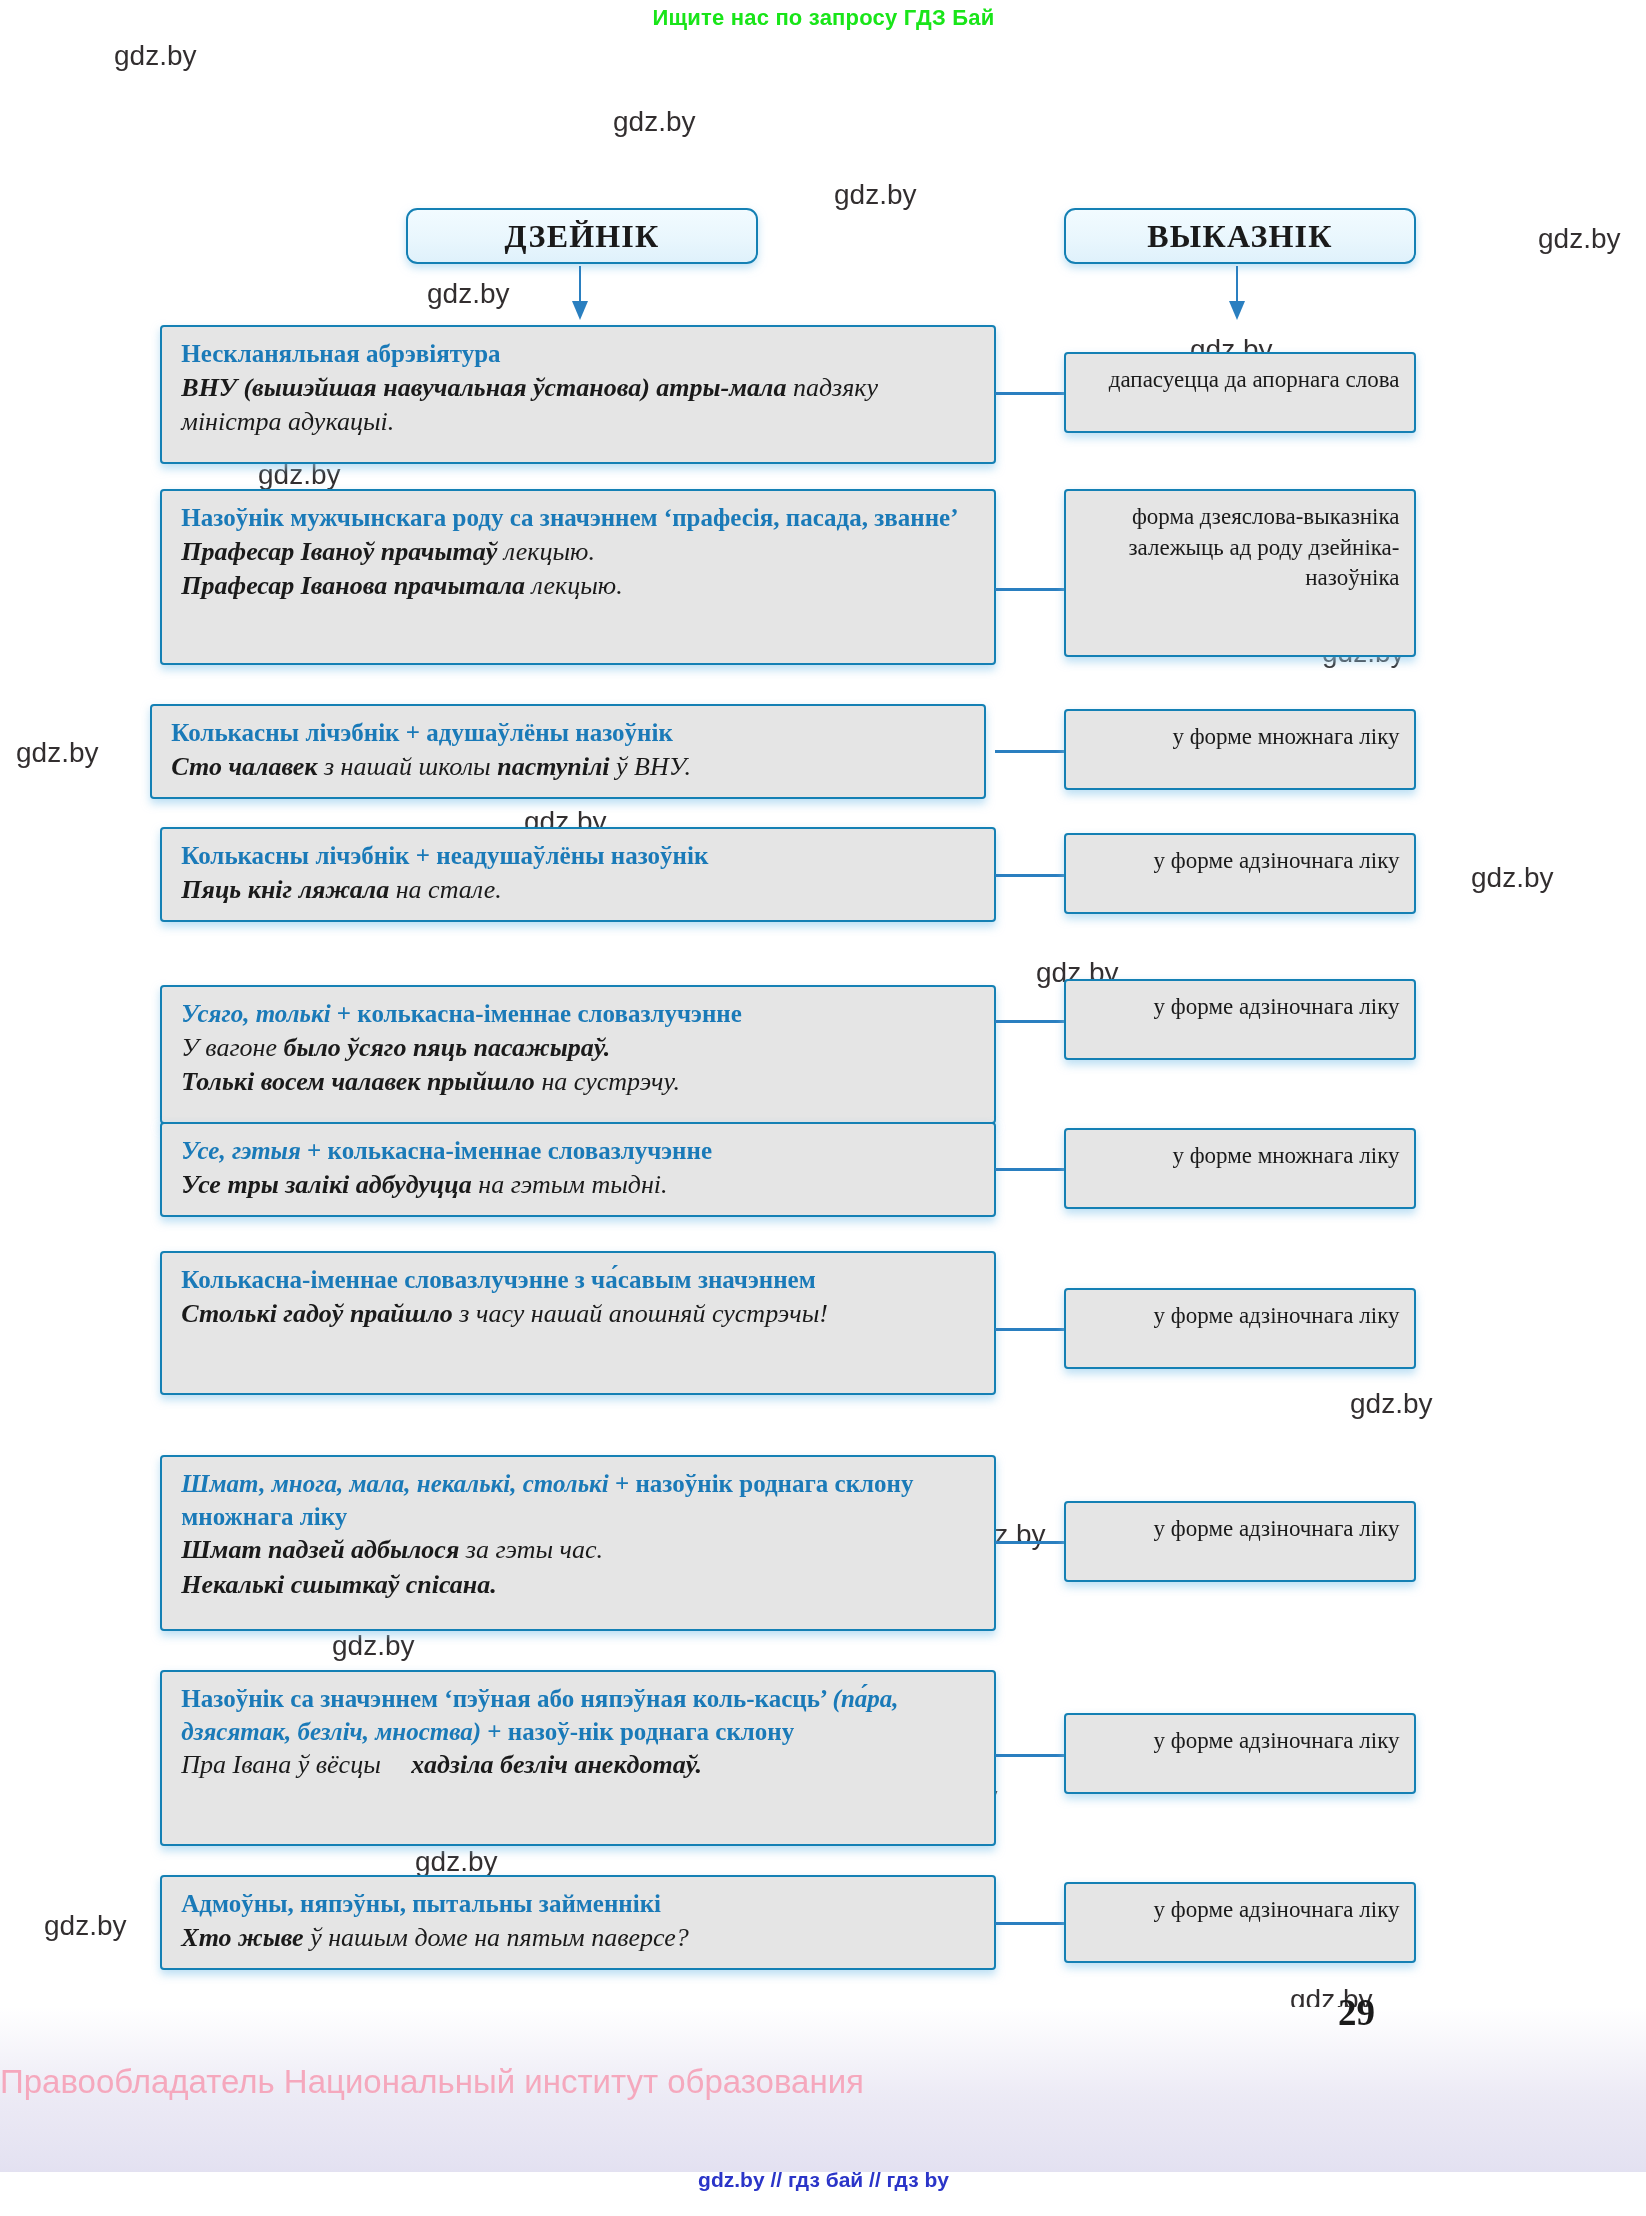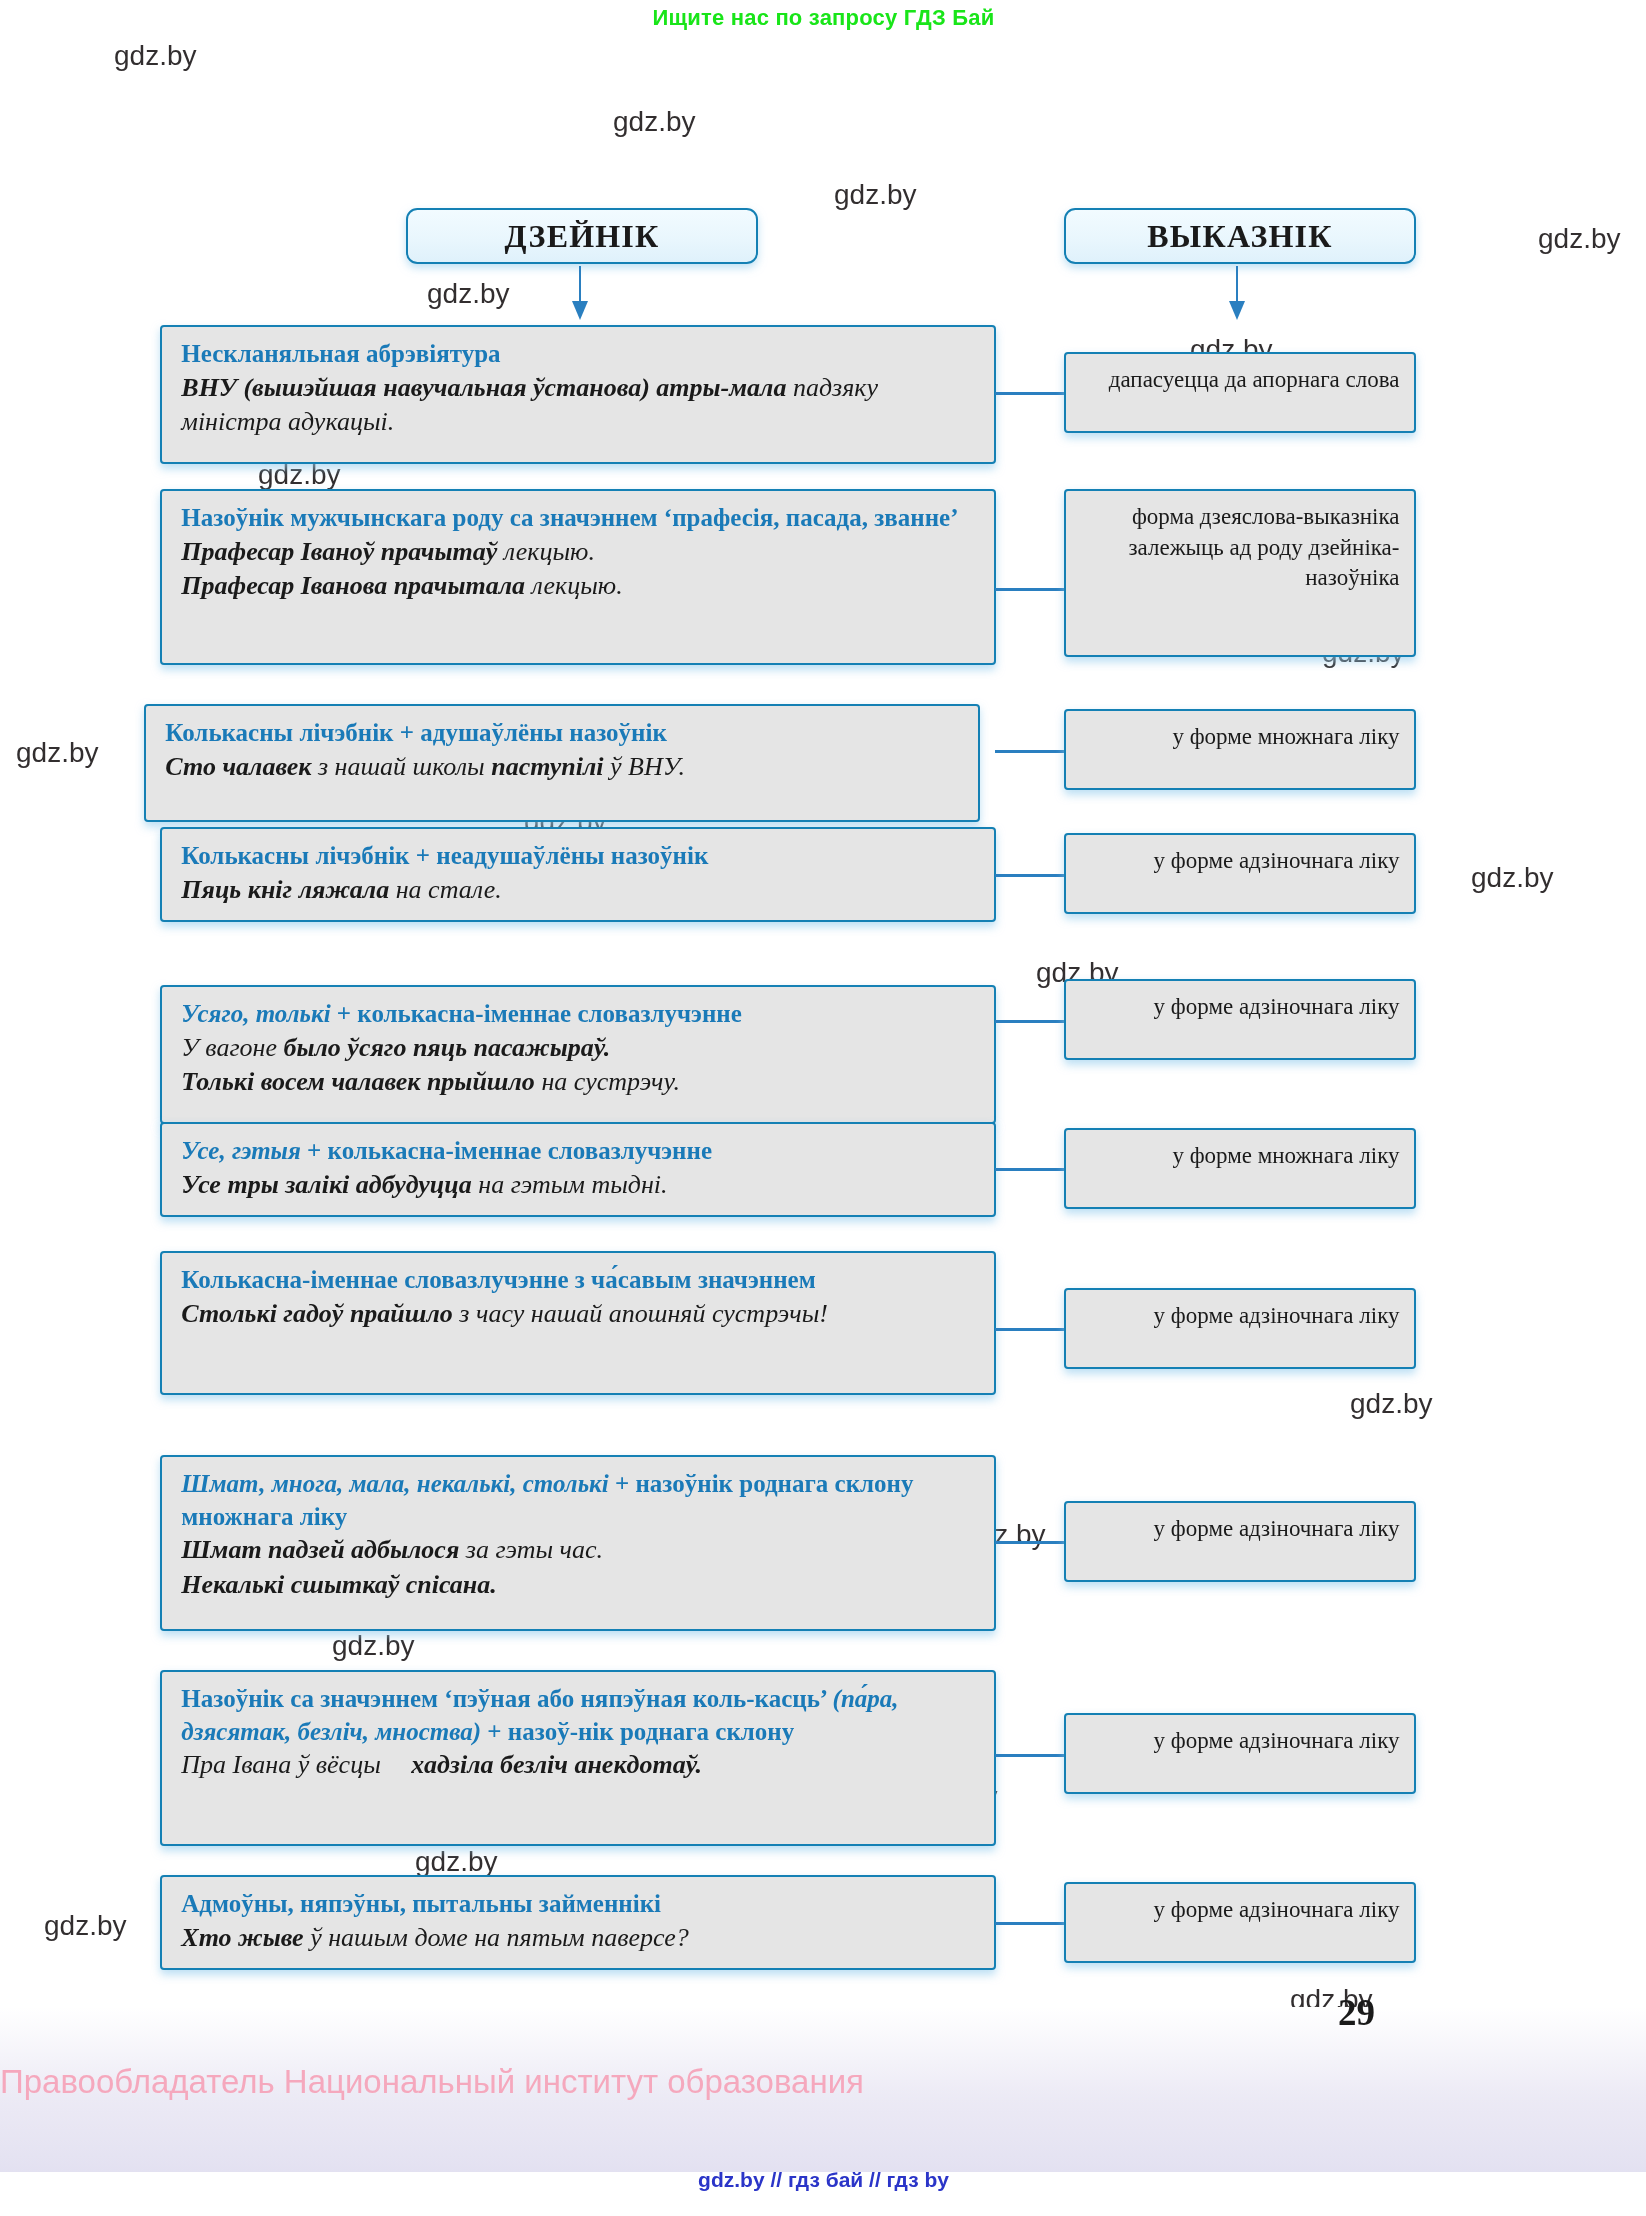--- a/index.html
+++ b/index.html
@@ -199,21 +199,21 @@
   <div class="lbox" style="left:160px;top:489px;width:836px;height:176px;">
     <p class="ttl">Назоўнік мужчынскага роду са значэннем ‘прафесія, пасада, званне’</p>
     <p class="ex"><span class="bd">Прафесар Іваноў прачытаў</span> лекцыю.</p>
     <p class="ex"><span class="bd">Прафесар Іванова прачытала</span> лекцыю.</p>
   </div>
   <div class="conn" style="left:995px;top:588px;width:71px;"></div>
   <div class="rbox" style="left:1064px;top:489px;width:352px;height:168px;">
     <p class="rtxt">форма дзеяслова-выказніка залежыць ад роду дзейніка-назоўніка</p>
   </div>
 
-  <div class="lbox" style="left:144px;top:704px;width:836px;height:118px;">
+  <div class="lbox" style="left:150px;top:704px;width:836px;height:95px;">
     <p class="ttl">Колькасны лічэбнік + адушаўлёны назоўнік</p>
     <p class="ex"><span class="bd">Сто чалавек</span> з нашай школы <span class="bd">паступілі</span> ў ВНУ.</p>
   </div>
   <div class="conn" style="left:995px;top:750px;width:71px;"></div>
   <div class="rbox" style="left:1064px;top:709px;width:352px;height:81px;">
     <p class="rtxt">у форме множнага ліку</p>
   </div>
 
   <div class="lbox" style="left:160px;top:827px;width:836px;height:95px;">
     <p class="ttl">Колькасны лічэбнік + неадушаўлёны назоўнік</p>

